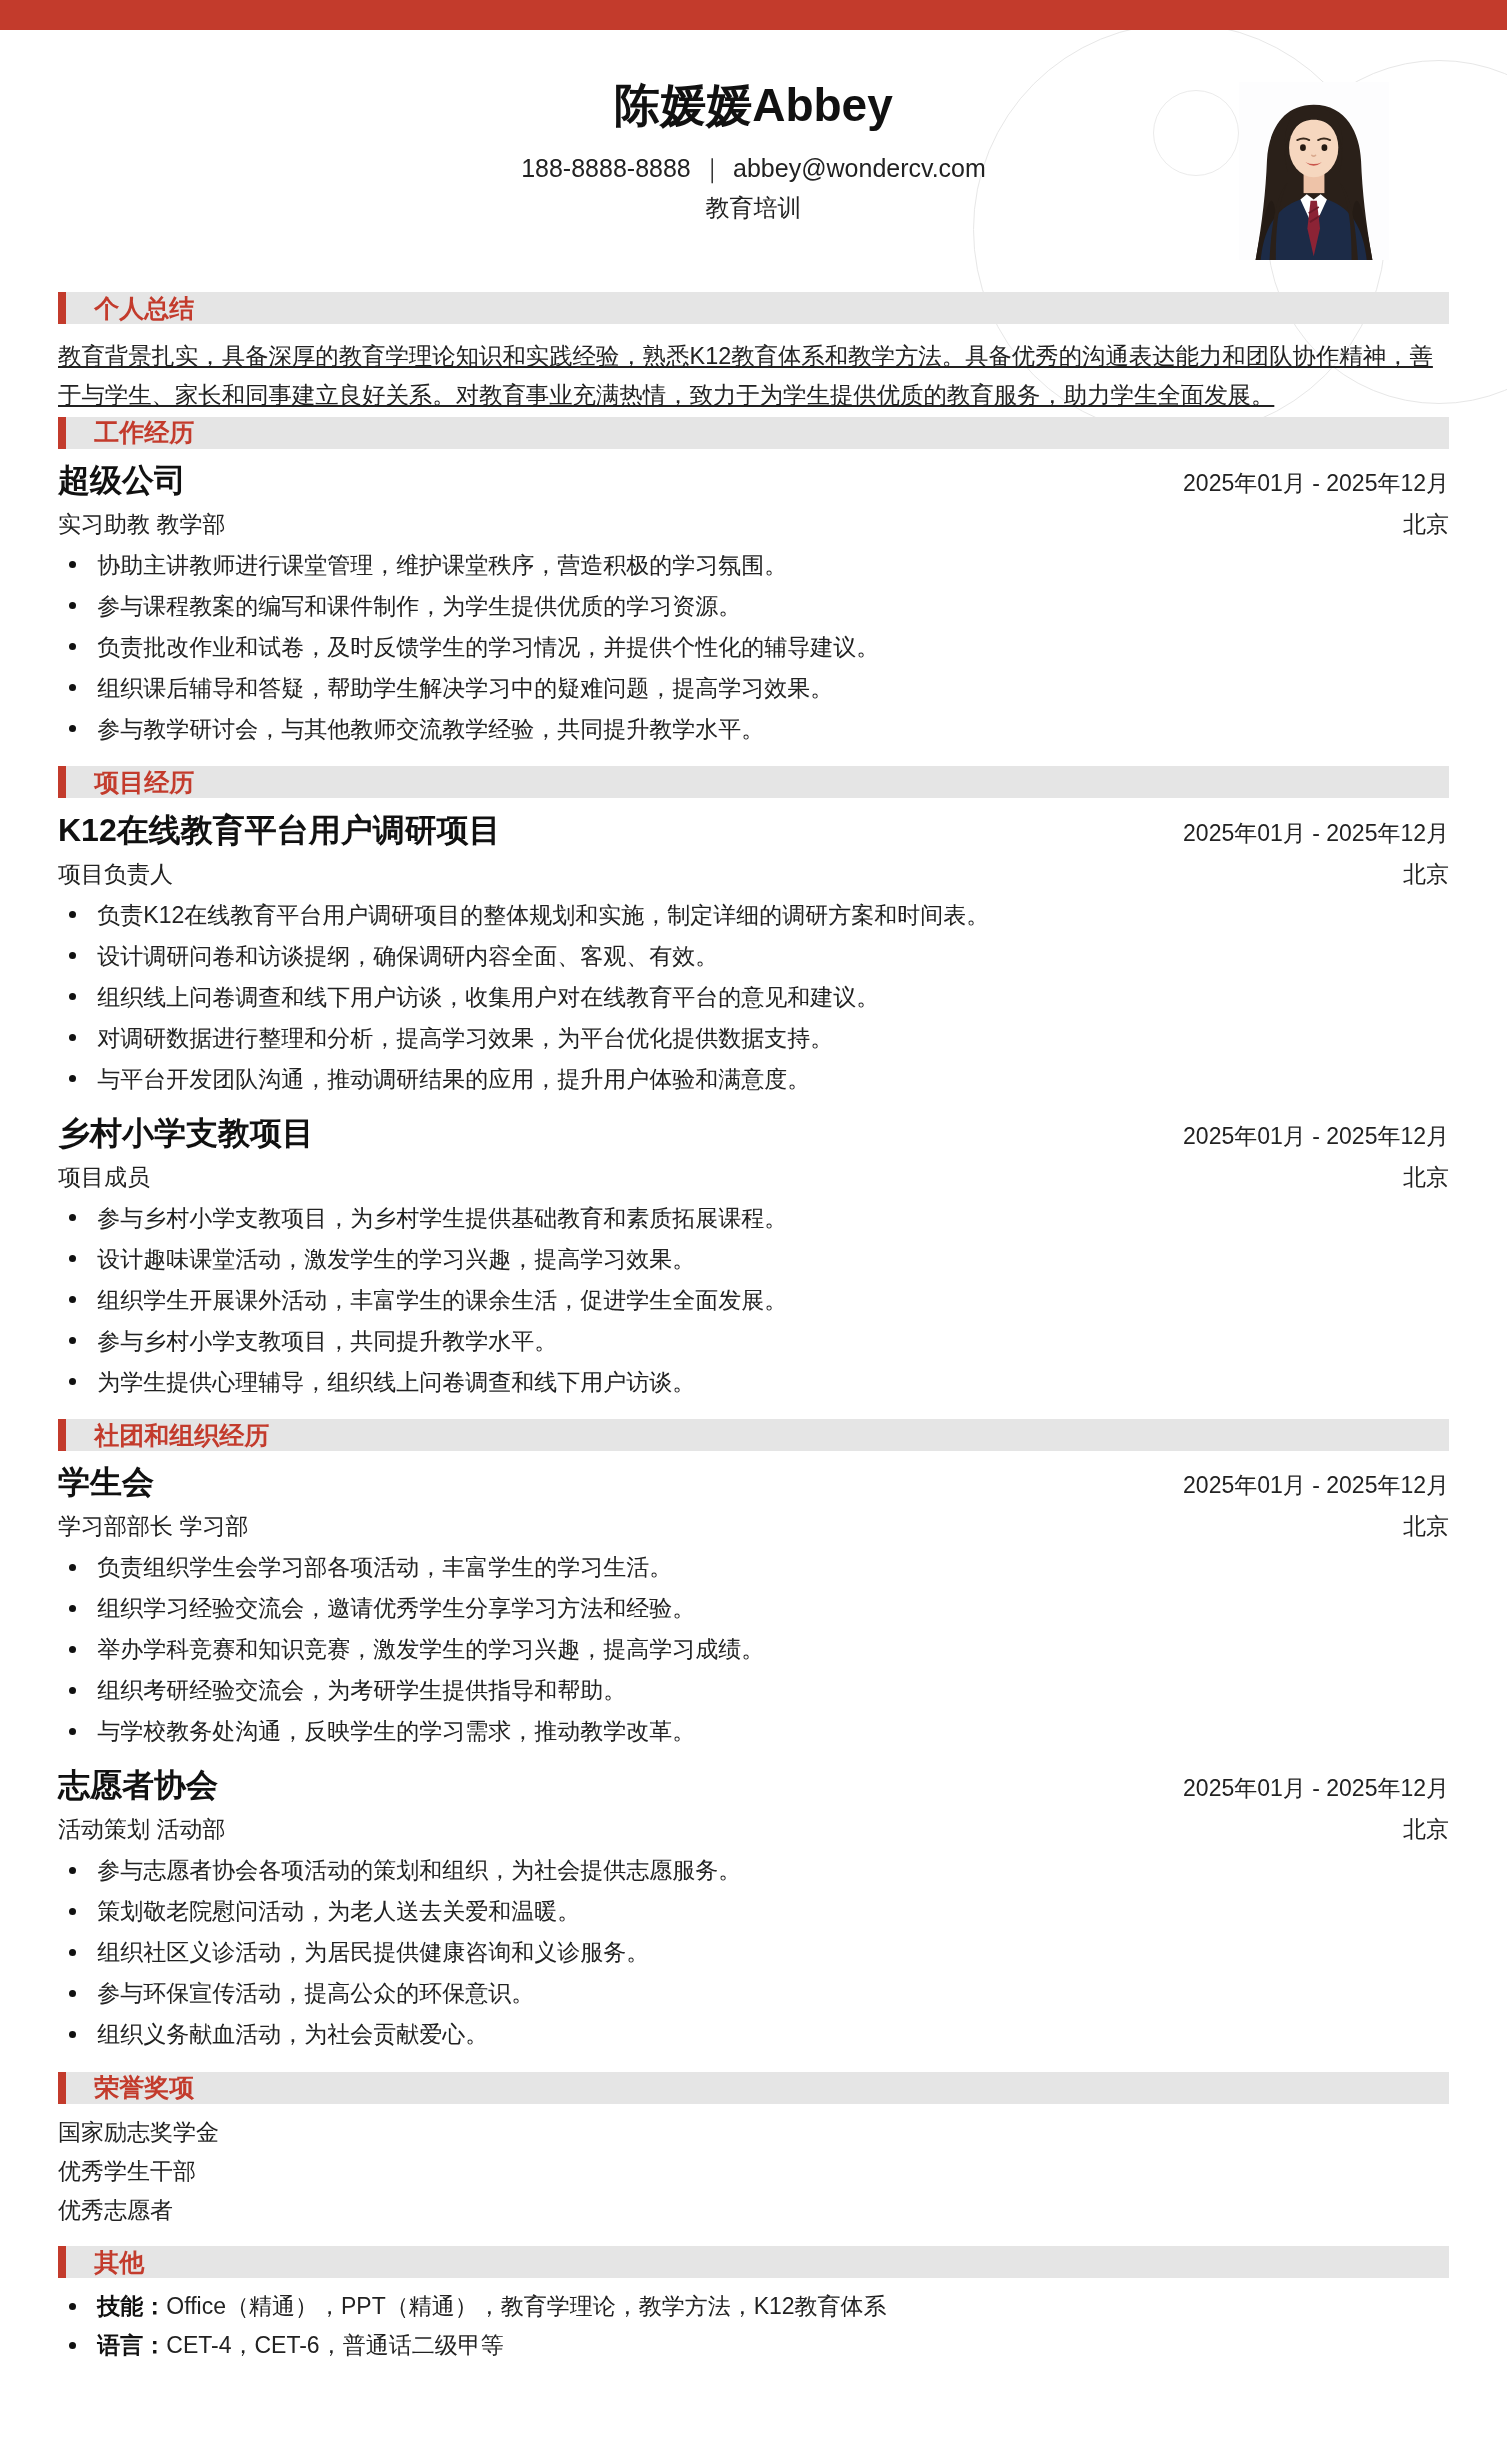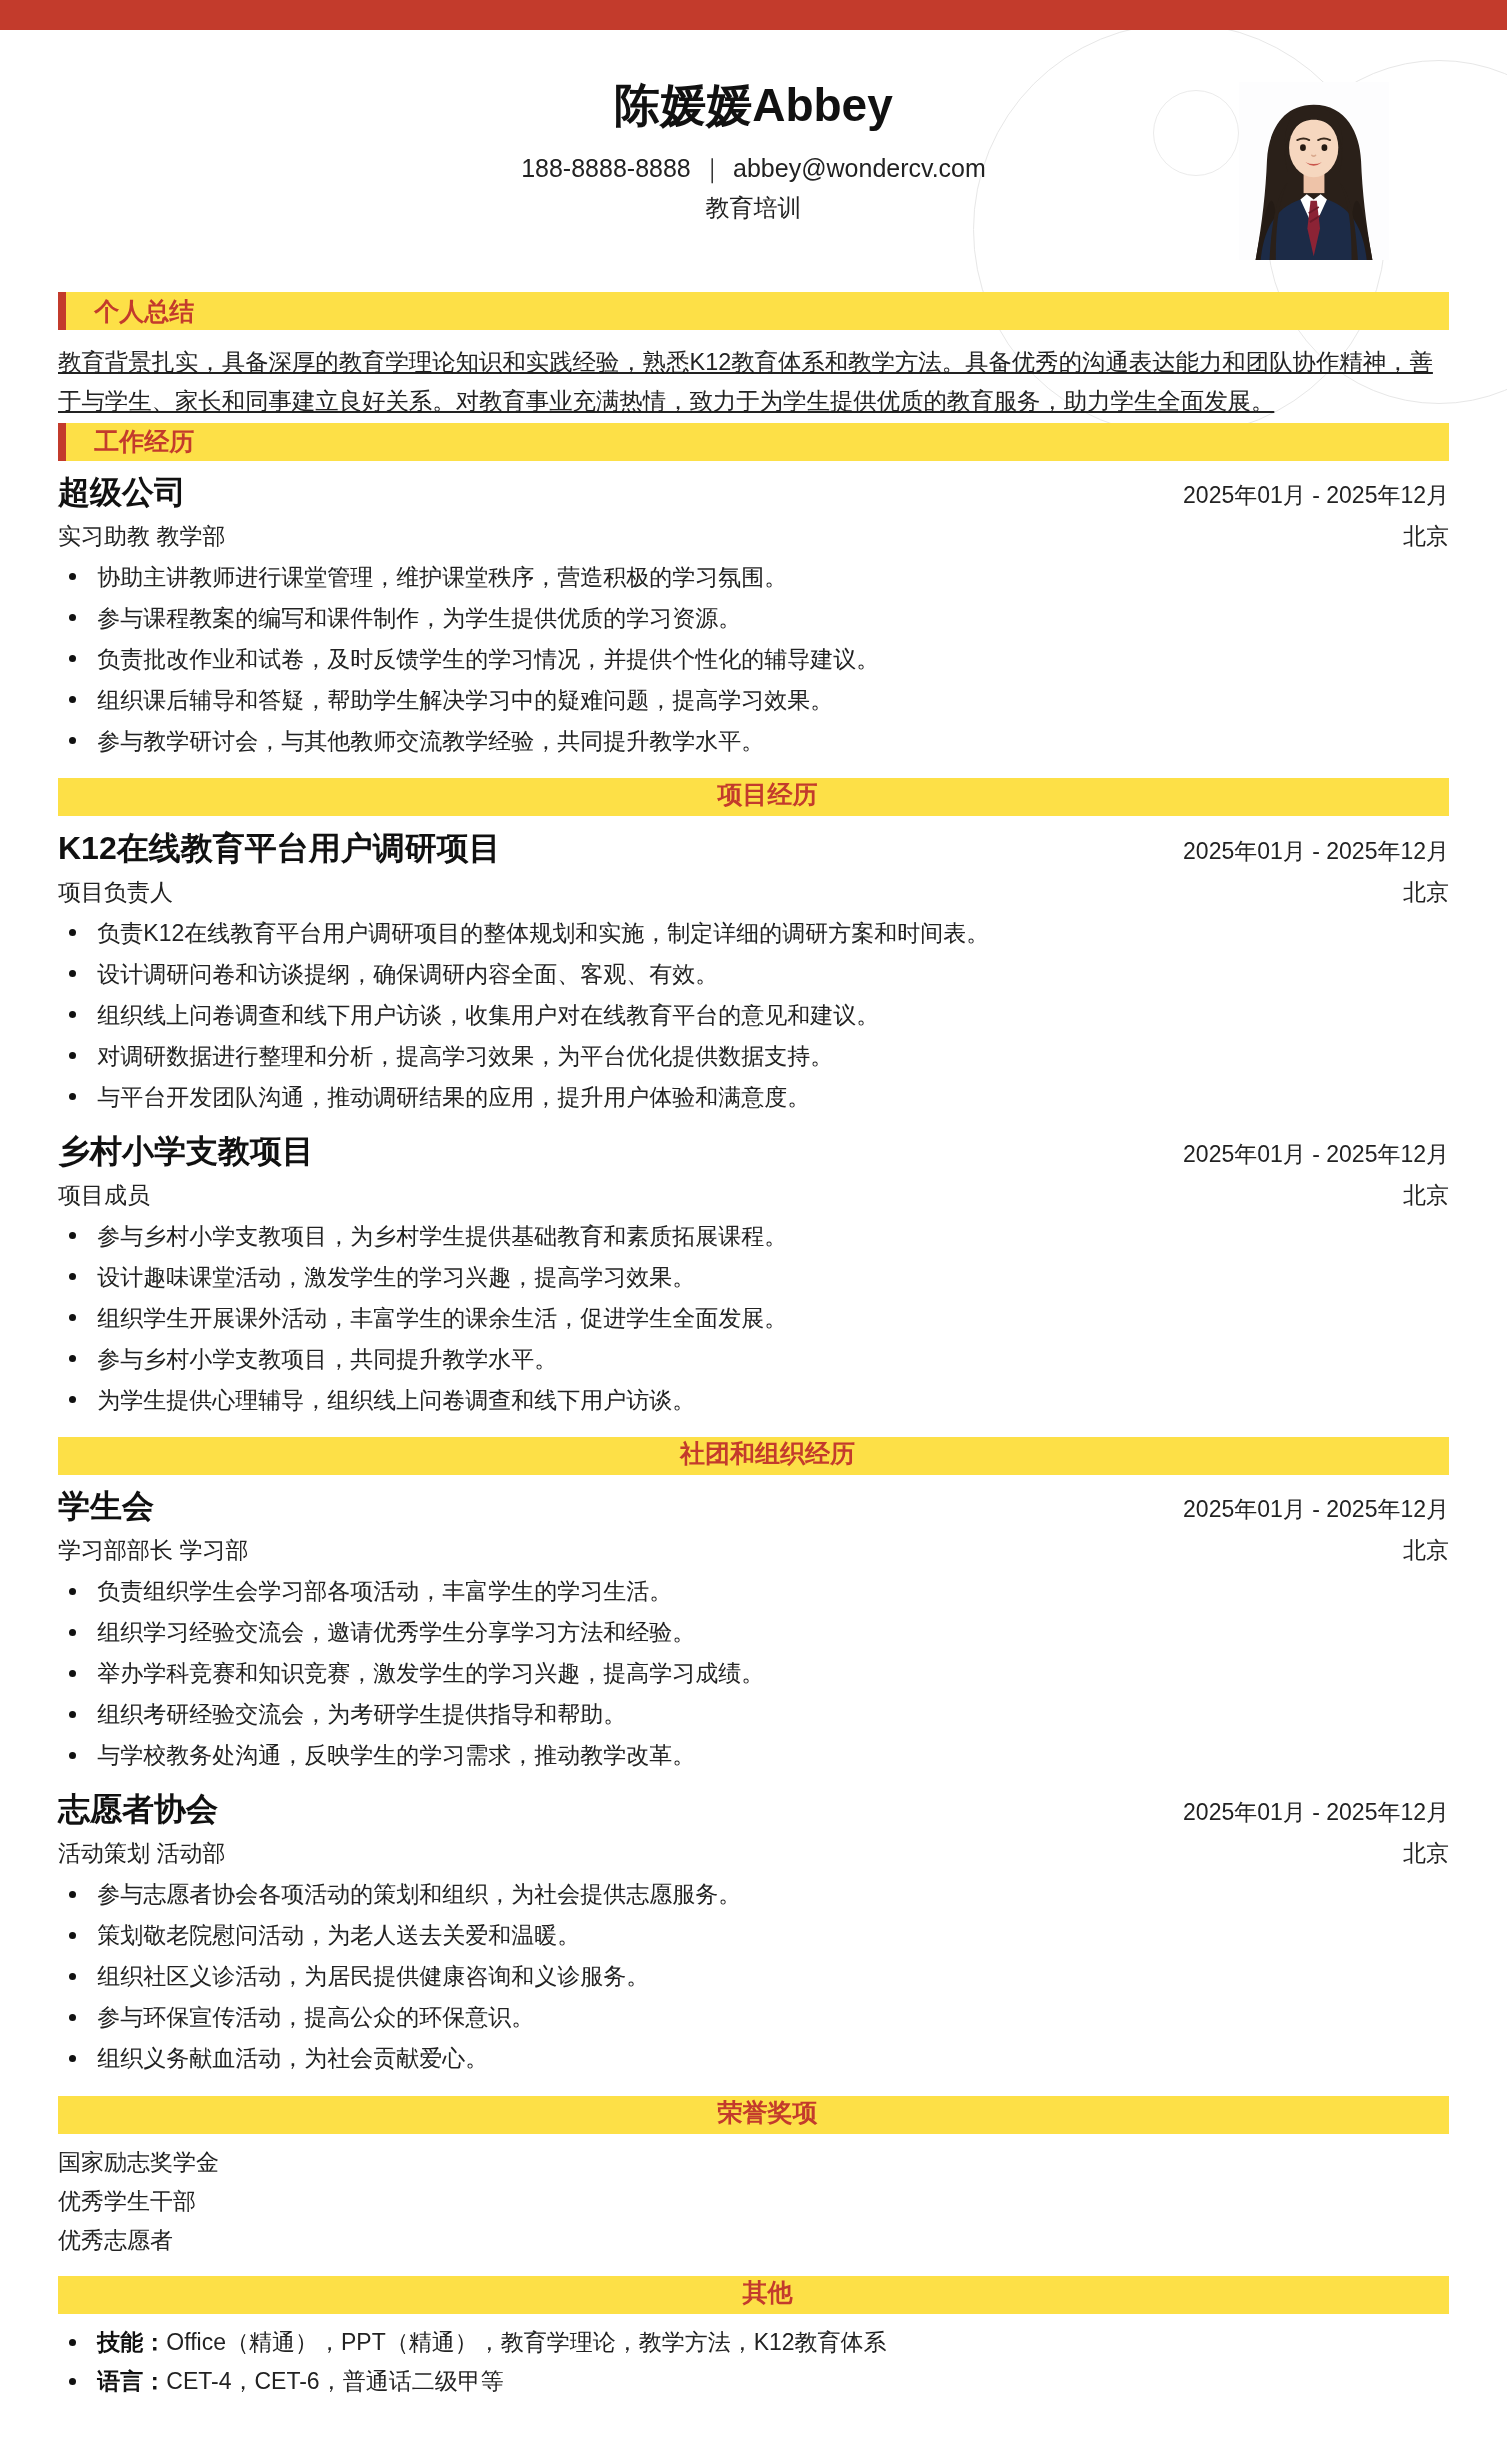--- a/index.html
+++ b/index.html
@@ -25,26 +25,26 @@
   
   .name { margin-top:52px; text-align:center; font-size:46px; line-height:46px; font-weight:700; color:#111111; }
   .contact { margin-top:28px; text-align:center; font-size:25px; line-height:25px; color:#222222; }
   .contact .sep { margin:0 8.9px; color:#333333; }
   .field { margin-top:14px; text-align:center; font-size:24px; line-height:25px; color:#222222; }
 
   
   .photo { position:absolute; left:1239px; top:82px; width:150px; height:178px; z-index:2; overflow:hidden; }
 
   
-  .band { height:38px; background:#fde047; display:flex; align-items:stretch; }
+  .band { height:32px; background:#e5e5e5; display:flex; align-items:stretch; }
   .band .bar { width:8.2px; background:#C33B2C; flex:none; }
   .band .band-title { margin:0 0 0 28px; font-size:25px; font-weight:700; color:#C33B2C; align-self:center; }
   .band-summary { margin-top:72px; }
   .band-work { margin-top:1.9px; }
-  .band-std { margin-top:16.5px;flex-direction:column; }
+  .band-std { margin-top:16.5px; }
 
   .summary-text { margin-top:12.7px; font-size:23.4px; line-height:39px; color:#222222;text-decoration:underline; }
 
   .entry { margin-top:11.4px; }
   .entry + .entry { margin-top:12.7px; }
   .row { display:flex; justify-content:space-between; align-items:baseline; line-height:41px; }
   .org { font-size:32px; font-weight:700; color:#111111; }
   .date { font-size:23px; color:#222222; }
   .role { font-size:23px; color:#222222; }
   .loc { font-size:23px; color:#222222; }

